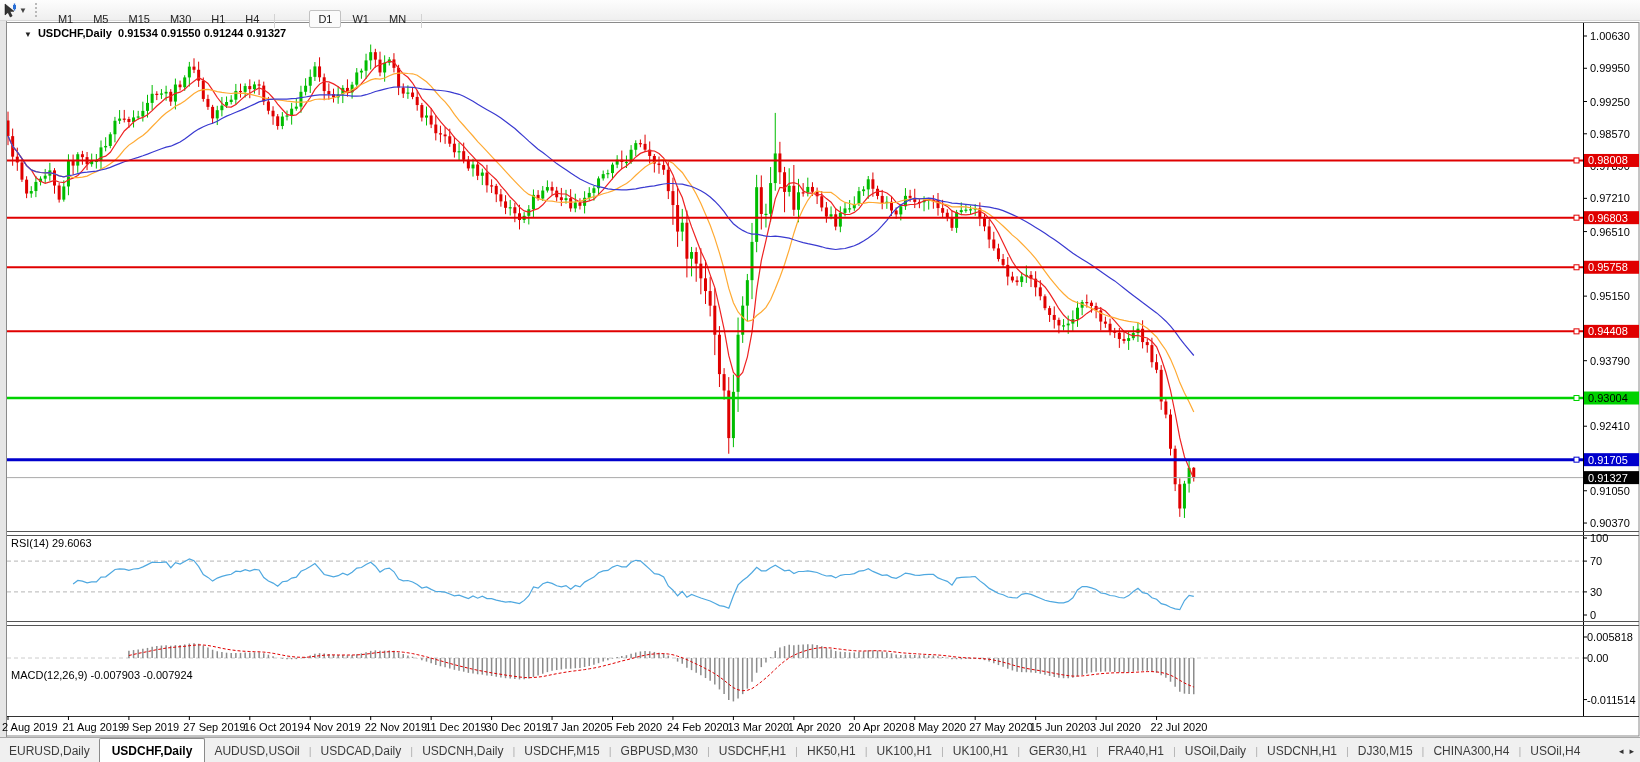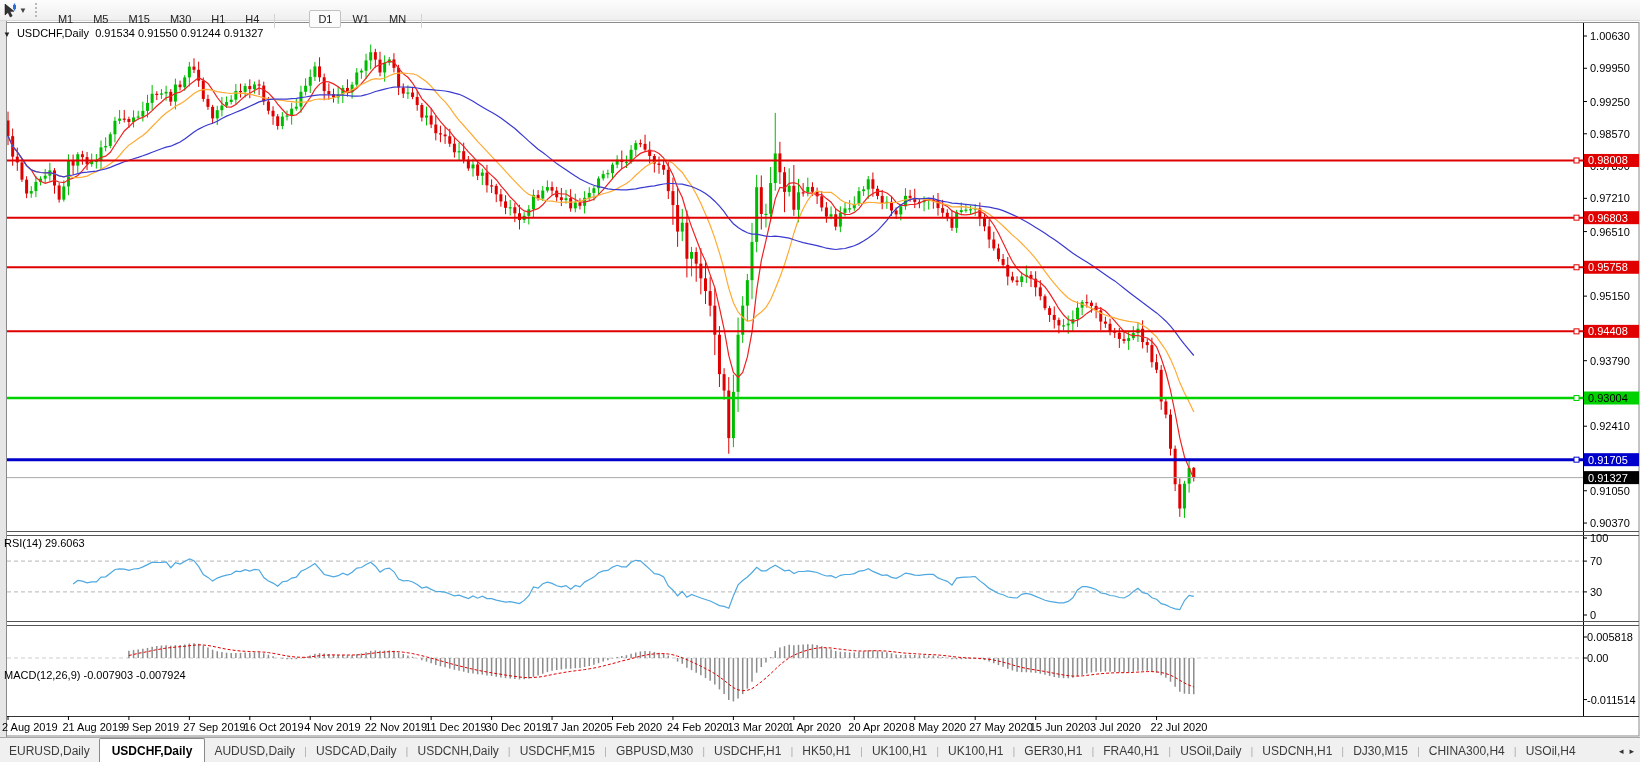--- a/index.html
+++ b/index.html
@@ -8,23 +8,23 @@
   .toolbar{position:absolute;top:0;left:0;width:1640px;height:20px;background:linear-gradient(#fdfdfd,#efefef);
            border-bottom:1px solid #d8d8d8;display:flex;align-items:center;z-index:6;}
   .tool-icon-group{display:flex;align-items:center;padding:1px 4px 1px 3px;}
   .caret{font-size:8px;color:#444;margin-left:2px;}
   .grip{width:5px;height:14px;margin:0 6px 0 4px;border-left:2px dotted #b9b9b9;}
   .tf-buttons{display:flex;align-items:flex-end;height:36px;}
   .tf-btn{font-size:11px;color:#222;padding:2px 8px;margin:0 1px;border:1px solid transparent;cursor:default;}
   .tf-btn.active{background:#fbfbfb;border:1px solid #c2c2c2;border-radius:2px;margin-left:29px;}
   .tb-sep{width:1px;height:14px;background:#d2d2d2;margin:0 5px;}
   
-  .chart-title{position:absolute;left:3px;top:27px;font-size:11px;font-weight:normal;color:#000;z-index:3;white-space:nowrap;}
+  .chart-title{position:absolute;left:24px;top:27px;font-size:11px;font-weight:bold;color:#000;z-index:3;white-space:nowrap;}
   .chart-title .collapse{font-size:8px;margin-right:6px;color:#222;}
-  .pane-label{position:absolute;left:4px;font-size:11px;color:#000;z-index:3;white-space:nowrap;}
+  .pane-label{position:absolute;left:11px;font-size:11px;color:#000;z-index:3;white-space:nowrap;}
   .rsi-label{top:537px;}
   .macd-label{top:628px;margin-top:41px;}
   
   #chart-svg{position:absolute;left:0;top:0;z-index:1;}
   #chart-svg text{font-family:"Liberation Sans",sans-serif;}
   
   .tabbar{position:absolute;left:0;top:737px;width:1640px;height:25px;background:#f0f0f0;border-top:1px solid #a8a8a8;
           display:flex;align-items:stretch;z-index:6;overflow:hidden;}
   .tab{font-size:12px;color:#3c3c3c;padding:5px 9px 4px;white-space:nowrap;display:flex;align-items:center;cursor:default;}
   .tab.active{background:#fff;border:1px solid #8a8a8a;border-bottom:none;border-radius:2px 2px 0 0;
@@ -962,21 +962,21 @@
   <div class="chart-title">
     <span class="collapse">▼</span><span>USDCHF,Daily</span>&nbsp;&nbsp;<span>0.91534 0.91550 0.91244 0.91327</span>
   </div>
 
   <div class="pane-label rsi-label">RSI(14) 29.6063</div>
   <div class="pane-label macd-label">MACD(12,26,9) -0.007903 -0.007924</div>
 
   <div class="tabbar" id="tabbar">
       <span class="tab">EURUSD,Daily</span>
       <span class="tab active">USDCHF,Daily</span>
-      <span class="tab">AUDUSD,Daily</span>
+      <span class="tab">AUDUSD,USOil</span>
       <span class="tab-sep">|</span>
       <span class="tab">USDCAD,Daily</span>
       <span class="tab-sep">|</span>
       <span class="tab">USDCNH,Daily</span>
       <span class="tab-sep">|</span>
       <span class="tab">USDCHF,M15</span>
       <span class="tab-sep">|</span>
       <span class="tab">GBPUSD,M30</span>
       <span class="tab-sep">|</span>
       <span class="tab">USDCHF,H1</span>

